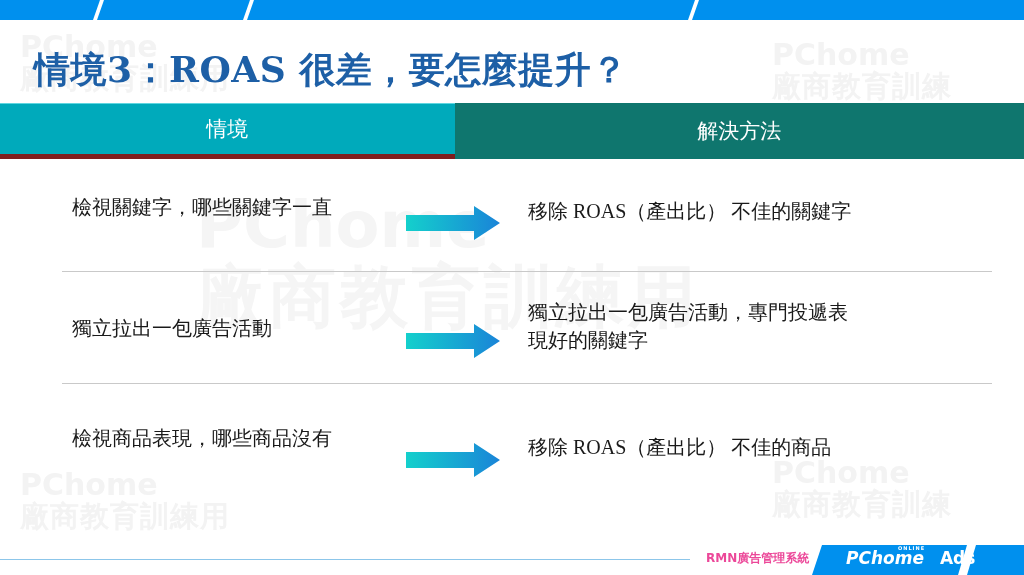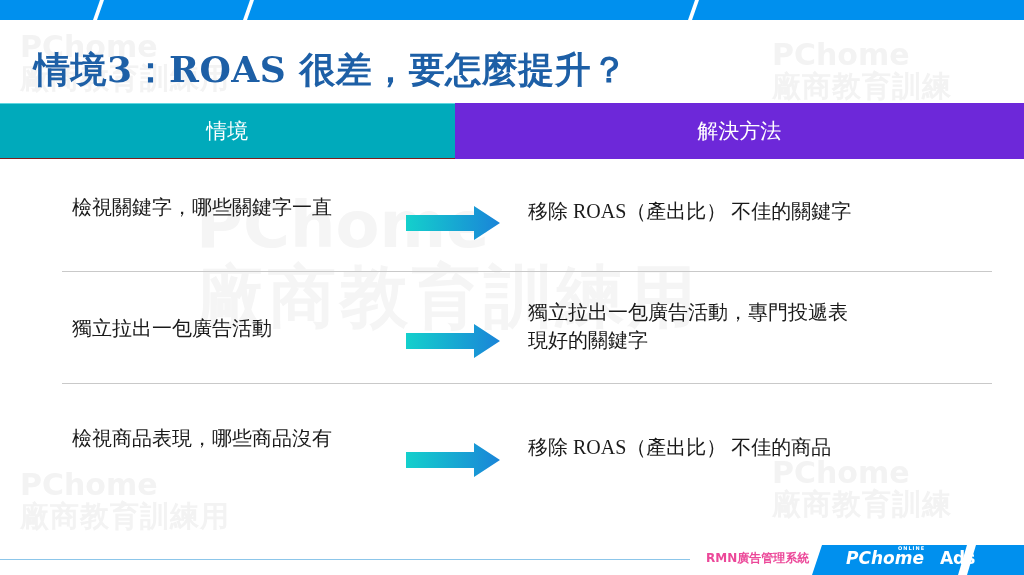--- a/index.html
+++ b/index.html
@@ -28,22 +28,22 @@
       font-size: 36px; font-weight: bold; color: #1d5fa6;
       font-family: "DejaVu Serif", "Liberation Serif", serif;
       z-index: 2; letter-spacing: 0.5px;
     }
 
     .header-row { position: absolute; left: 0; top: 103px; width: 1024px; height: 56px; display: flex; z-index: 2; }
     .header-cell {
       display: flex; align-items: center; justify-content: center;
       color: #fff; font-size: 21px; font-family: "DejaVu Sans", "Liberation Sans", sans-serif;
     }
-    .header-left { width: 467px; background: #00aabb; border-top: 1px solid #5fd6e0; border-bottom: 1px solid #7f1d1d; }
-    .header-right { width: 585px; background: #6d28d9; }
+    .header-left { width: 467px; background: #00aabb; border-top: 1px solid #5fd6e0; border-bottom: 5px solid #7f1d1d; }
+    .header-right { width: 585px; background: #0f766e; }
 
     .row { position: absolute; left: 0; width: 1024px; z-index: 2; }
     .cell-text {
       position: absolute; font-size: 20px; line-height: 28px; color: #1a1a1a;
       font-family: Liberation Serif, serif;
     }
     .left-text { left: 72px; width: 320px; }
     .right-text { left: 528px; width: 400px; }
     .arrow { position: absolute; left: 406px; width: 94px; height: 34px; }
 

